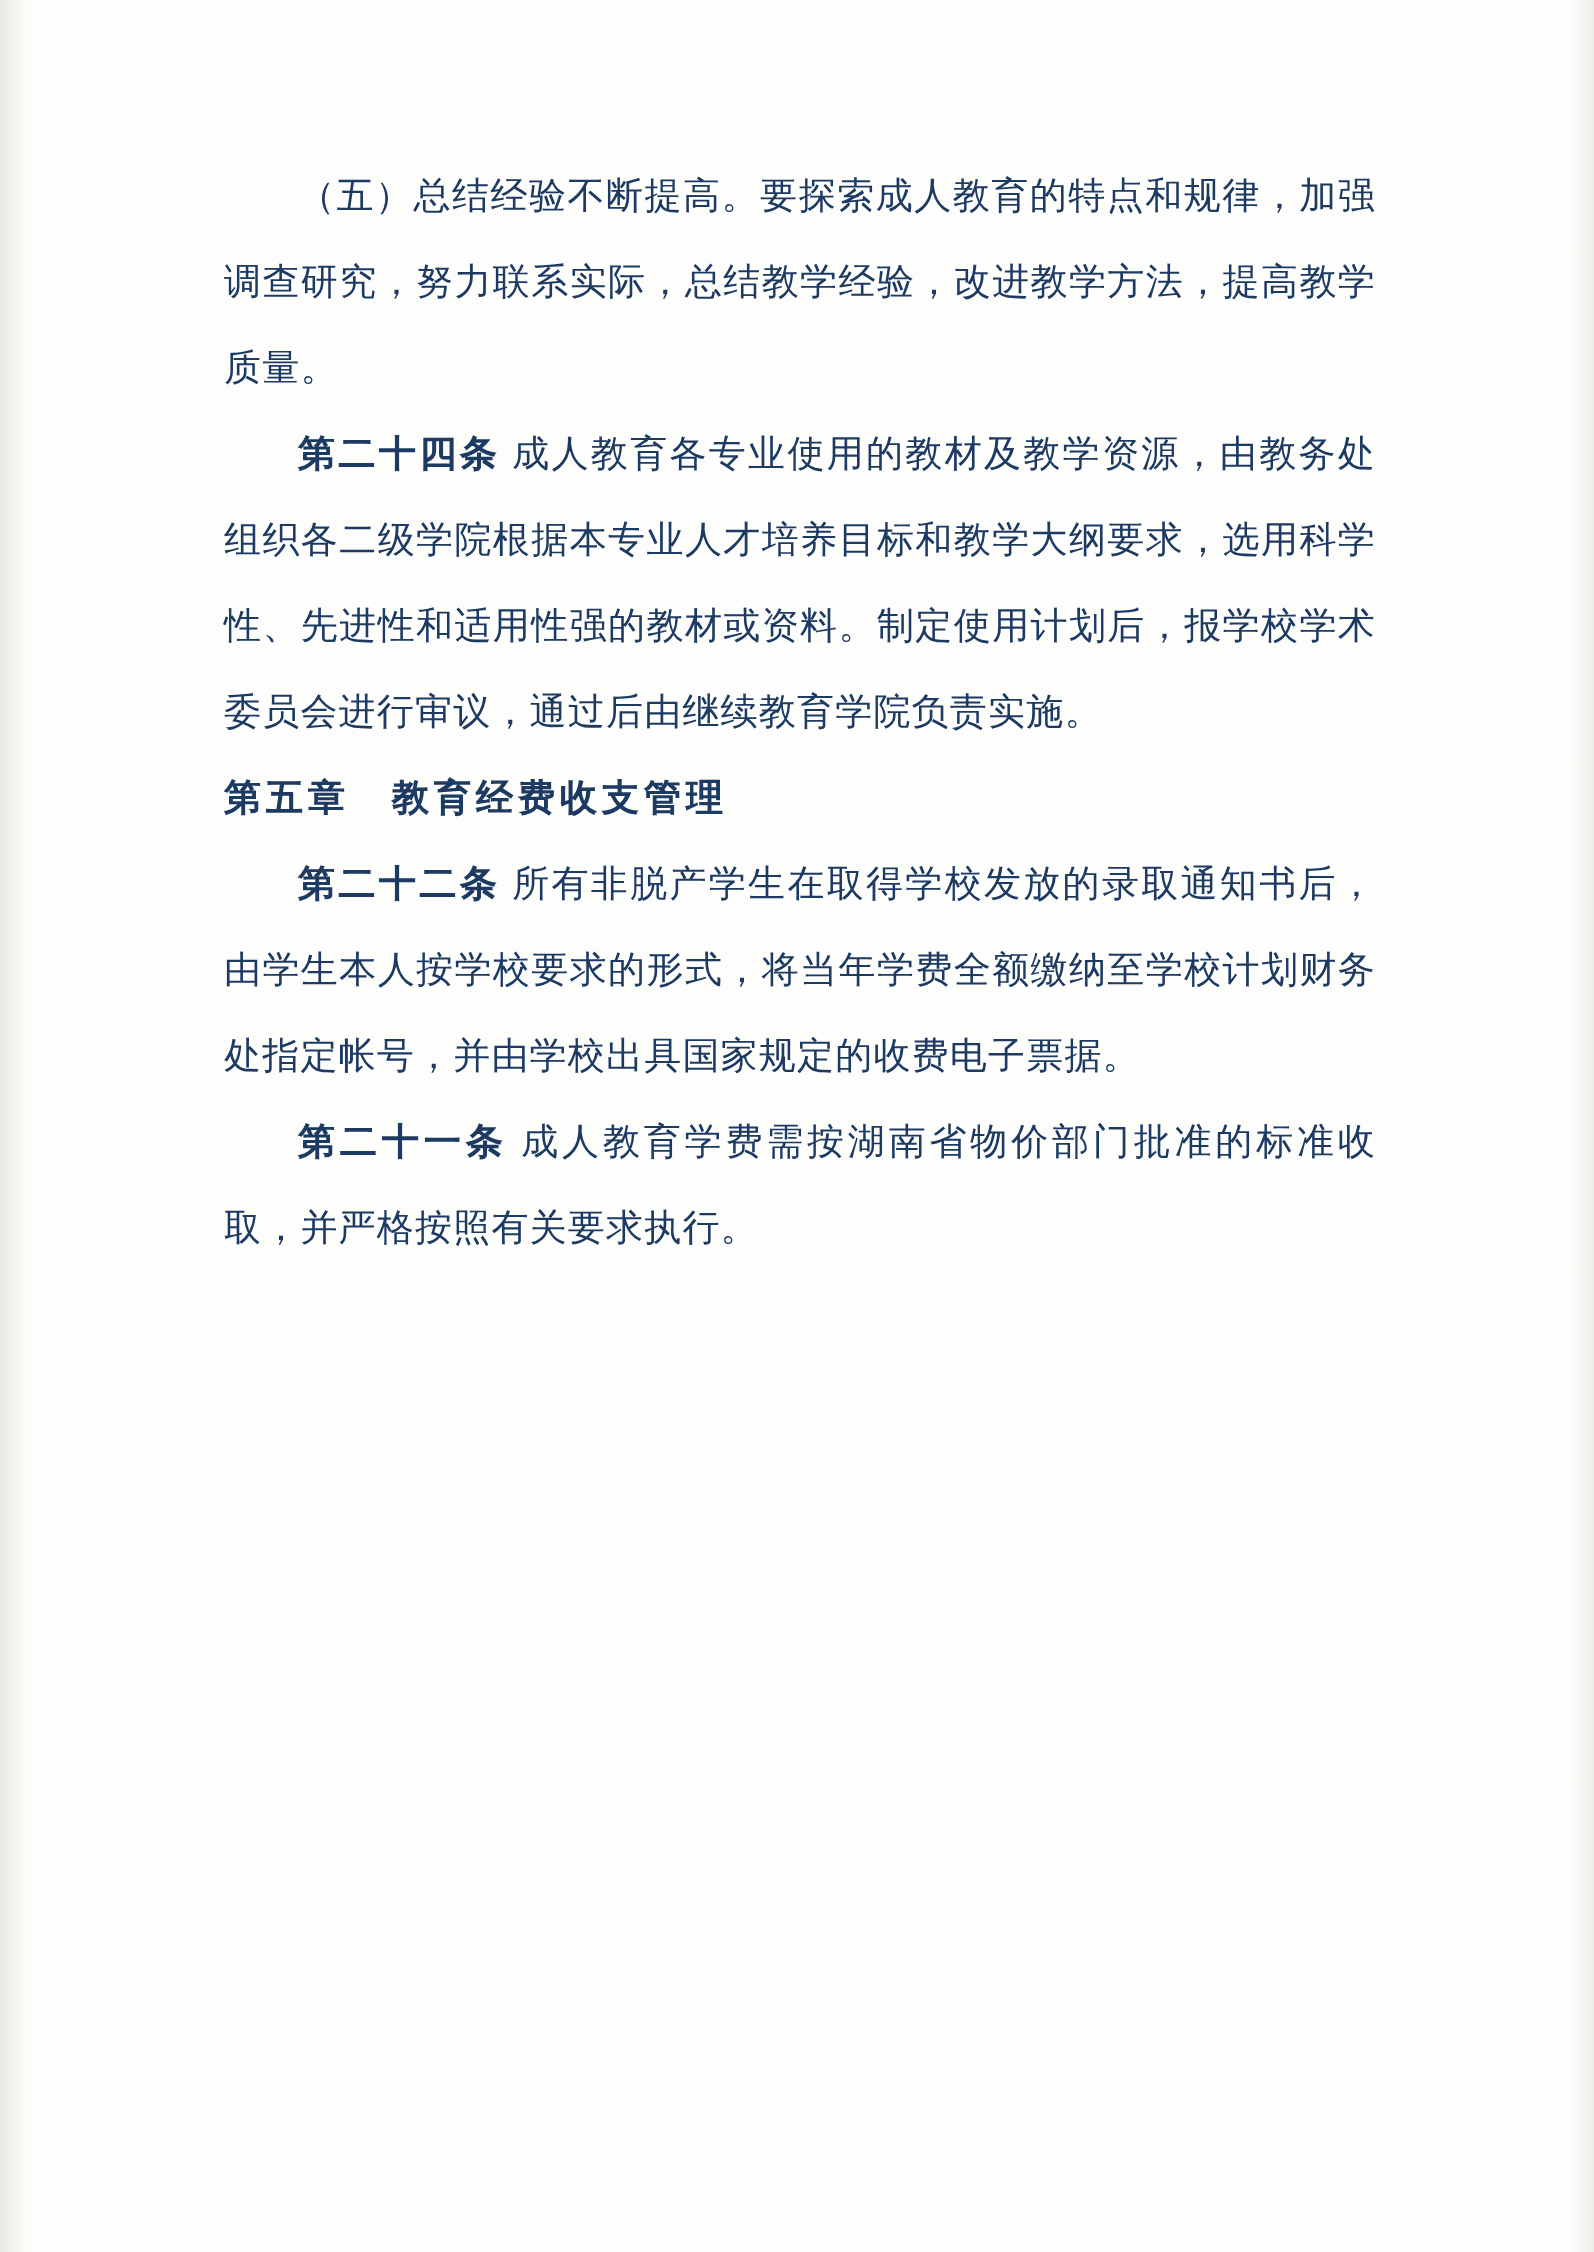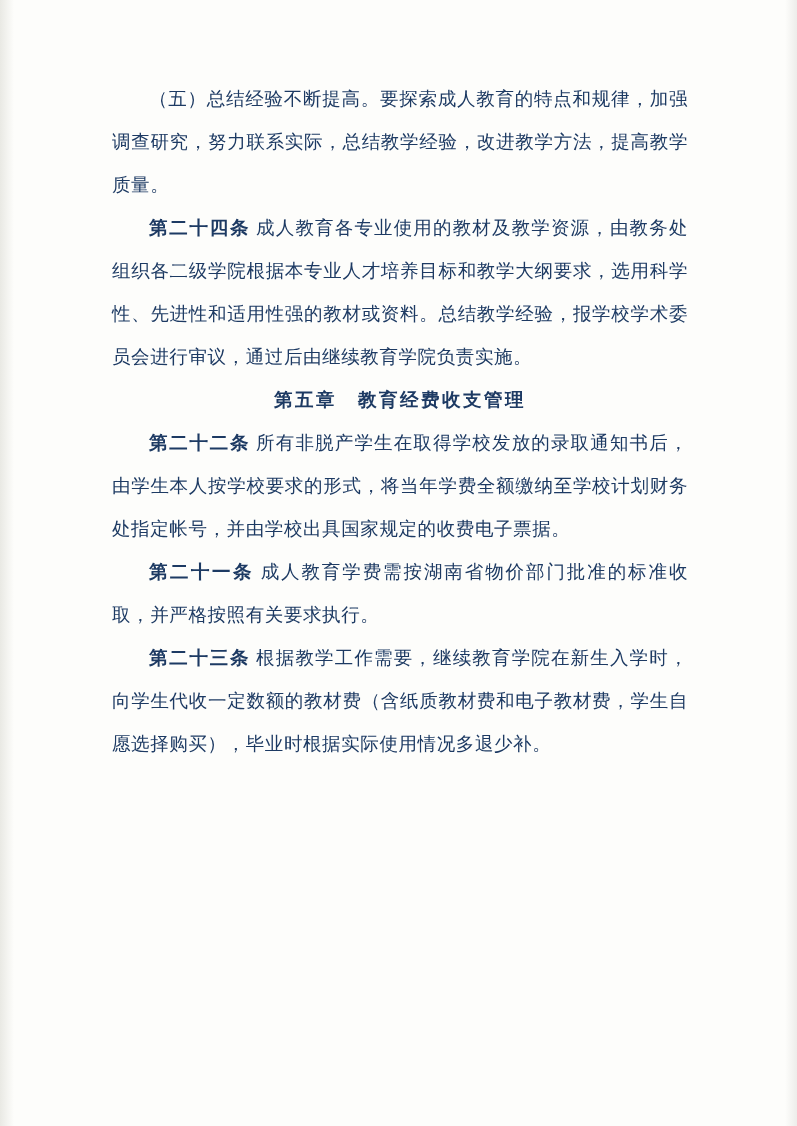--- a/index.html
+++ b/index.html
@@ -43,57 +43,53 @@
     line-height: 43px;
     letter-spacing: 0.6px;
   }
   p {
     margin: 0;
     text-align: justify;
     text-justify: inter-ideograph;
     text-indent: 2em;
   }
   .heading {
-    text-align: center;
+    text-align: left;
     text-indent: 0;
     font-weight: bold;
     letter-spacing: 2.5px;
   }
   .artnum {
     font-weight: bold;
     letter-spacing: 1.2px;
   }
 </style>
 </head>
 <body>
 
 <div class="page">
   <div class="doc-body">
 
     <p>（五）总结经验不断提高。要探索成人教育的特点和规律，加强调查研究，努力联系实际，总结教学经验，改进教学方法，提高教学质量。</p>
 
     <p>
       <span class="artnum">第二十四条</span>
-      <span>成人教育各专业使用的教材及教学资源，由教务处组织各二级学院根据本专业人才培养目标和教学大纲要求，选用科学性、先进性和适用性强的教材或资料。总结教学经验，报学校学术委员会进行审议，通过后由继续教育学院负责实施。</span>
+      <span>成人教育各专业使用的教材及教学资源，由教务处组织各二级学院根据本专业人才培养目标和教学大纲要求，选用科学性、先进性和适用性强的教材或资料。制定使用计划后，报学校学术委员会进行审议，通过后由继续教育学院负责实施。</span>
     </p>
 
 
     <p class="heading">第五章　教育经费收支管理</p>
 
     <p>
       <span class="artnum">第二十二条</span>
       <span>所有非脱产学生在取得学校发放的录取通知书后，由学生本人按学校要求的形式，将当年学费全额缴纳至学校计划财务处指定帐号，并由学校出具国家规定的收费电子票据。</span>
     </p>
 
     <p>
       <span class="artnum">第二十一条</span>
       <span>成人教育学费需按湖南省物价部门批准的标准收取，并严格按照有关要求执行。</span>
     </p>
 
-    <p>
-      <span class="artnum">第二十三条</span>
-      <span>根据教学工作需要，继续教育学院在新生入学时，向学生代收一定数额的教材费（含纸质教材费和电子教材费，学生自愿选择购买），毕业时根据实际使用情况多退少补。</span>
-    </p>
 
 
 
   </div>
 </div>
 
 </body></html>

